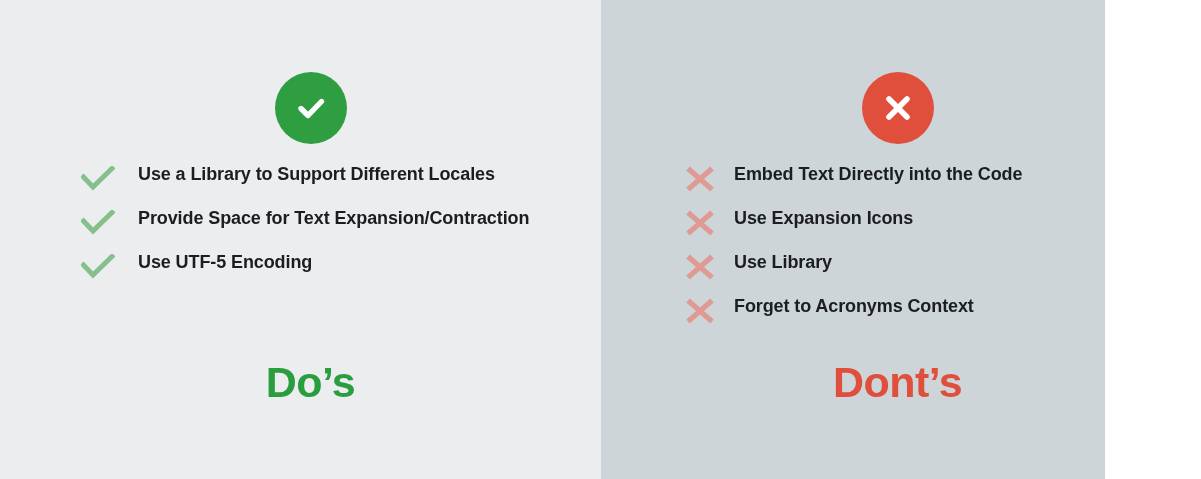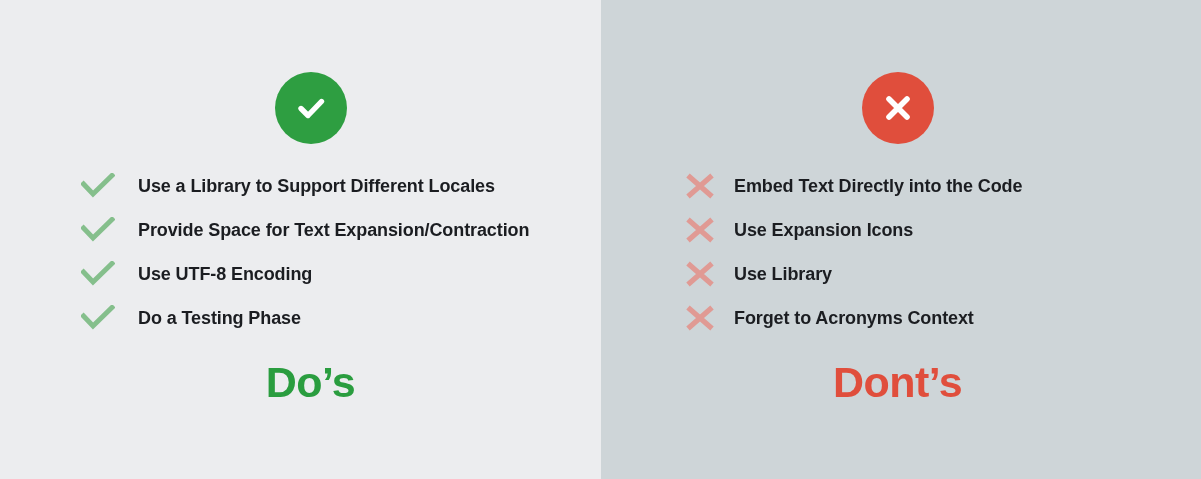--- a/index.html
+++ b/index.html
@@ -26,21 +26,21 @@
     width: 601px;
     height: 479px;
     box-sizing: border-box;
   }
 
   .panel-do {
     background: #ecedef;
   }
 
   .panel-dont {
-    width: 600px;
+    width: 504px;
     background: #ced5d8;
   }
 
   
   .badge {
     position: absolute;
     top: 72px;
     width: 72px;
     height: 72px;
     border-radius: 50%;
@@ -64,21 +64,21 @@
   .list {
     position: absolute;
     top: 164px;
     left: 0;
     width: 100%;
   }
   .row {
     position: relative;
     height: 44px;
     display: flex;
-    align-items: center;
+    align-items: flex-start;
   }
   .panel-do .row { padding-left: 80px; }
   .panel-dont .row { padding-left: 81px; }   
 
   .row-icon {
     width: 36px;
     height: 30px;
     flex: 0 0 36px;
     display: flex;
     align-items: center;
@@ -150,31 +150,23 @@
         </span>
         <span class="row-label">Provide Space for Text Expansion/Contraction</span>
       </div>
 
       <div class="row">
         <span class="row-icon">
           <svg width="34" height="26" viewBox="0 0 34 26" aria-hidden="true">
             <path d="M2.5 11 L12 21 L31 2.5" fill="none" stroke="#85bf8c" stroke-width="5" stroke-linecap="square" stroke-linejoin="miter"></path>
           </svg>
         </span>
-        <span class="row-label">Use UTF-8 Encoding</span>
-      </div>
-
-      <div class="row">
-        <span class="row-icon">
-          <svg width="34" height="26" viewBox="0 0 34 26" aria-hidden="true">
-            <path d="M2.5 11 L12 21 L31 2.5" fill="none" stroke="#85bf8c" stroke-width="5" stroke-linecap="square" stroke-linejoin="miter"></path>
-          </svg>
-        </span>
-        <span class="row-label">Do a Testing Phase</span>
-      </div>
+        <span class="row-label">Use UTF-5 Encoding</span>
+      </div>
+
 
     </div>
 
     <div class="title title-do">Do’s</div>
   </div>
 
   <div class="panel panel-dont">
 
     <div class="badge badge-dont">
       <svg width="40" height="40" viewBox="0 0 40 40" aria-hidden="true">

